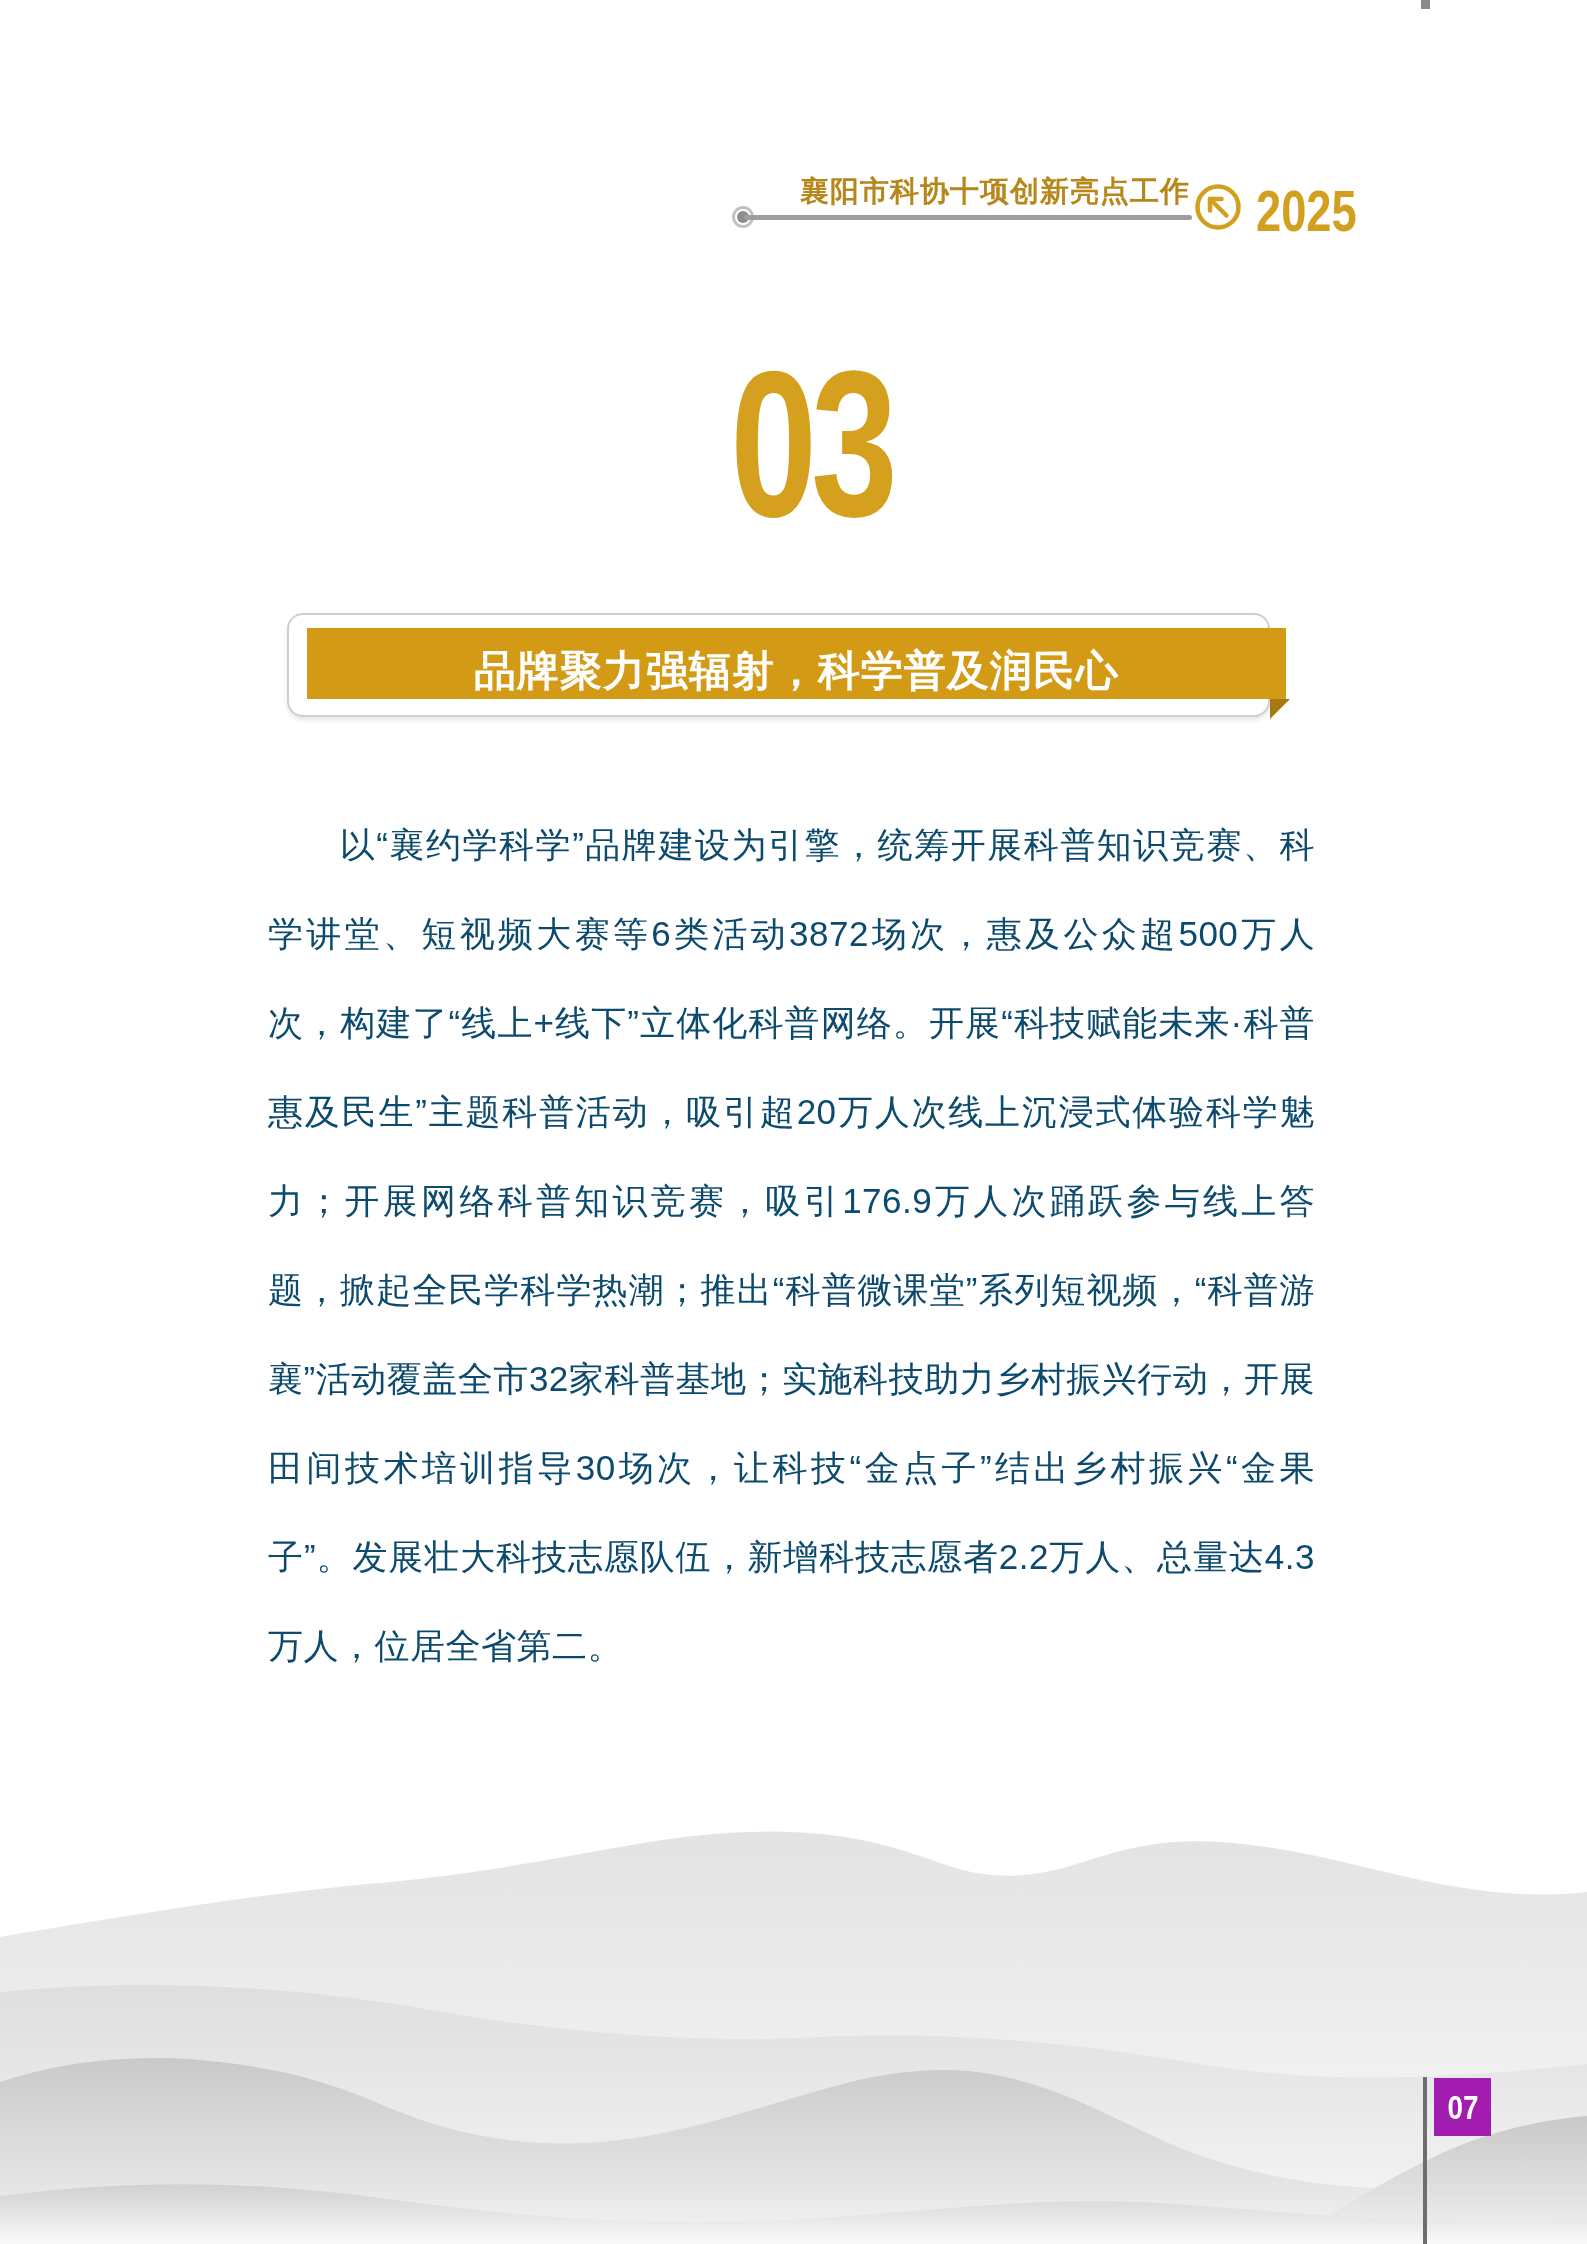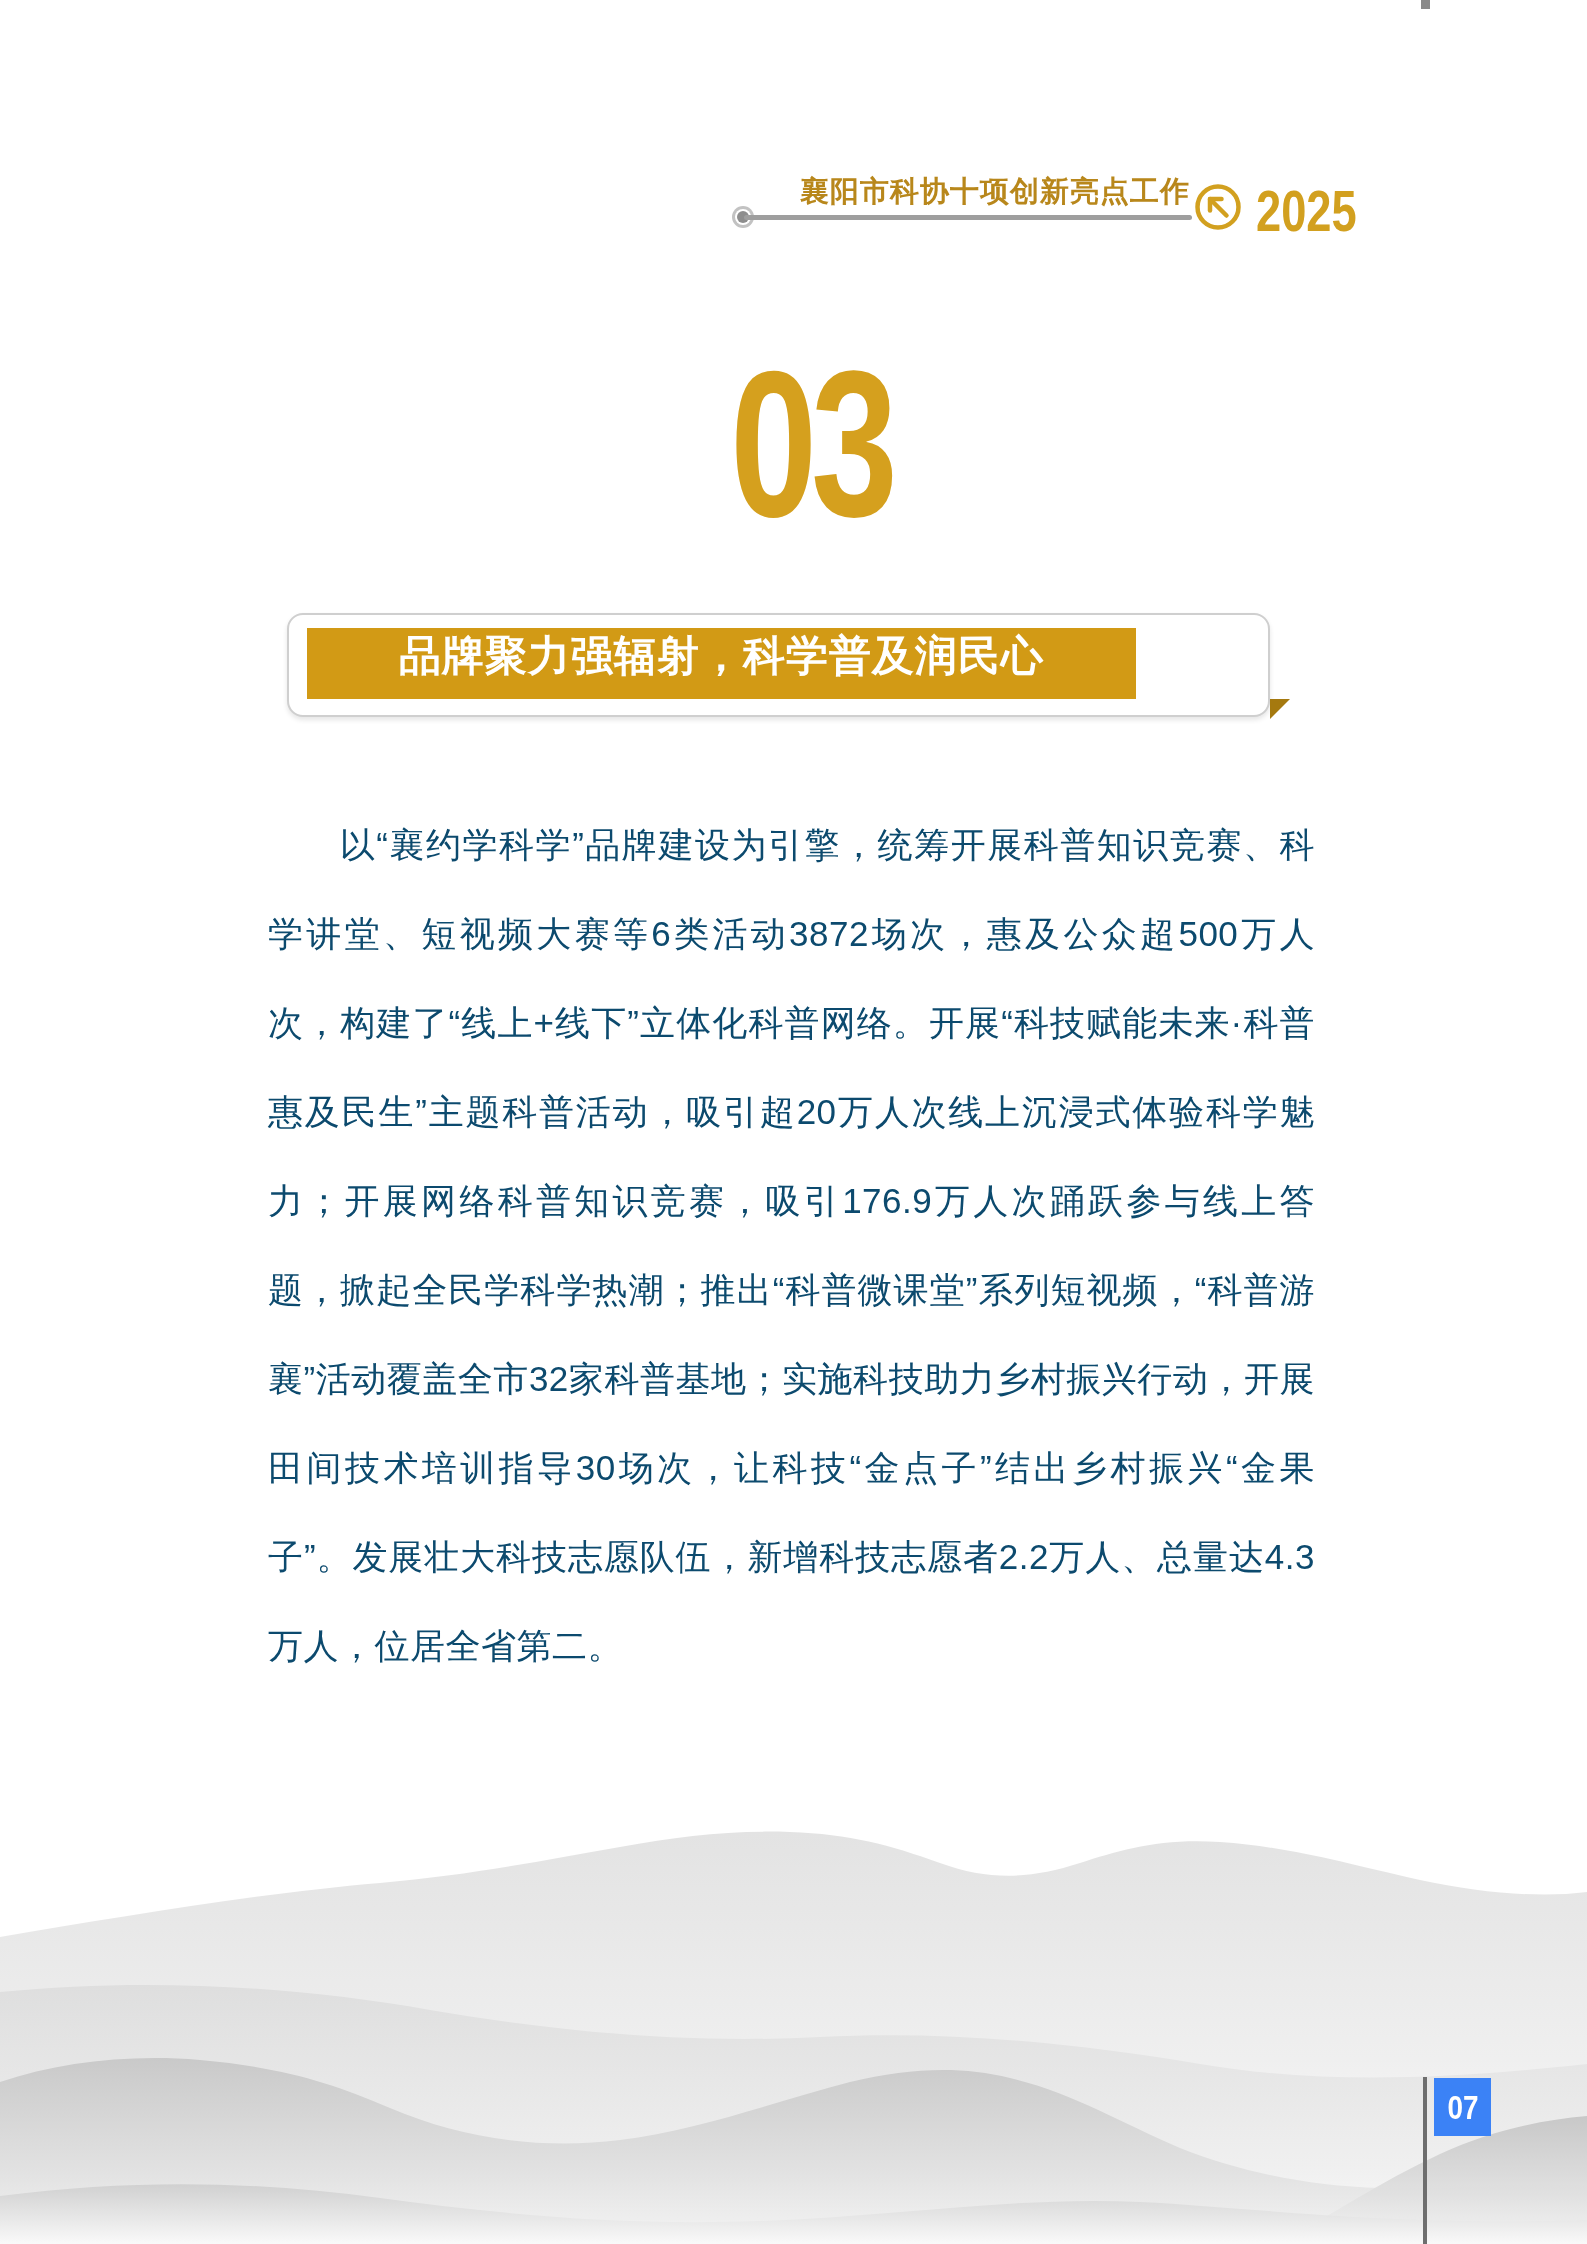--- a/index.html
+++ b/index.html
@@ -31,42 +31,42 @@
     font-size:208px;line-height:165px;font-weight:bold;color:#d5a01e;
     letter-spacing:-8px;transform:scaleX(0.75);transform-origin:center;white-space:nowrap;
   }
   
   .banner-card{
     position:absolute;left:287px;top:613px;width:983px;height:104px;
     background:#ffffff;border:2px solid #cfcfcf;border-radius:16px;box-sizing:border-box;
     box-shadow:0 3px 5px rgba(0,0,0,0.10);
   }
   .banner-bar{
-    position:absolute;left:307px;top:628px;width:829px;height:71px;background:#d29a15;
-    display:flex;align-items:flex-start;justify-content:center;
+    position:absolute;left:307px;top:628px;width:979px;height:71px;background:#d29a15;
+    display:flex;align-items:flex-end;justify-content:center;
   }
   .banner-bar .txt{
     color:#ffffff;font-weight:bold;font-size:42px;letter-spacing:1px;white-space:nowrap;
   }
   .banner-fold{
     position:absolute;left:1270px;top:699px;width:0;height:0;
     border-top:20px solid #a5790f;border-right:20px solid transparent;
   }
   
   .body-text{
     position:absolute;left:268px;top:800px;width:1047px;
     font-size:35px;line-height:89px;color:#0c4a6e;font-weight:500;
     text-align:justify;text-indent:2.05em;letter-spacing:0.5px;
   }
   
   .mountains{position:absolute;left:0;top:1630px;width:1587px;height:614px;}
   
   .page-rule{position:absolute;left:1423px;top:2077px;width:4px;height:167px;background:#6e6e6e;}
   .page-box{
-    position:absolute;left:1434px;top:2078px;width:57px;height:58px;background:#3b82f6;
+    position:absolute;left:1434px;top:2078px;width:57px;height:58px;background:#a21caf;
     display:flex;align-items:center;justify-content:center;
   }
   .page-box .num{
     color:#ffffff;font-weight:bold;font-size:34px;transform:scaleX(0.82);line-height:1;
   }
 </style>
 </head>
 <body>
 
 <div class="page">

